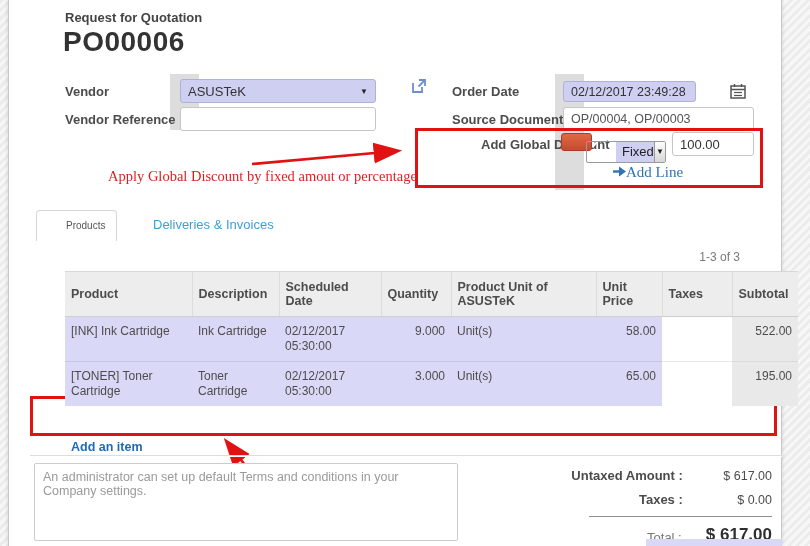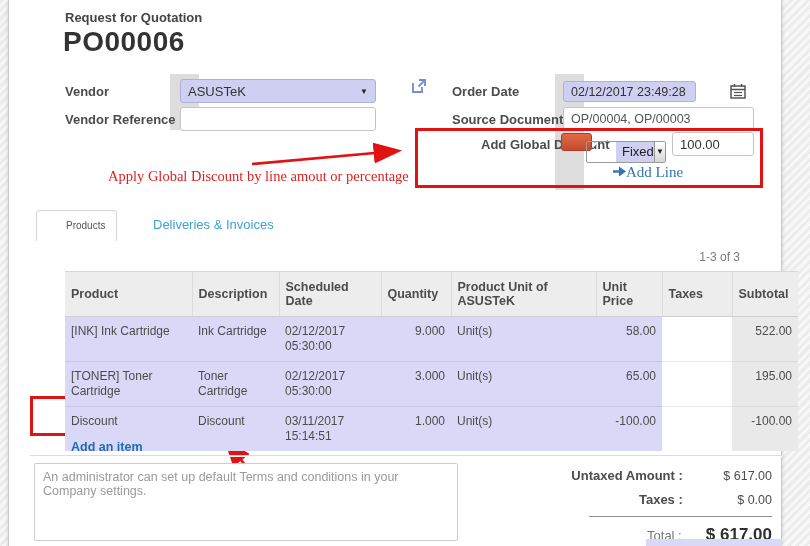--- a/index.html
+++ b/index.html
@@ -85,21 +85,21 @@
   tbody td:nth-child(4), tbody td:nth-child(6), tbody td:nth-child(8) { text-align:right; }
   tbody tr { height:44px; cursor:pointer; }
   .add-item { left:42px; top:440px; font-size:12.5px; font-weight:bold; color:#1e6bb8; cursor:pointer; }
 
   .divider { left:30px; top:455px; width:752px; height:2px; border-top:1px solid #ddd; border-bottom:1px solid #fff; }
 
   
   .terms-box { left:34px; top:463px; width:424px; height:78px; border:1px solid #ccc; border-radius:2px;
     padding:6px 8px; font-size:12.5px; color:#9a9a9a; background:#fff; cursor:text; }
   .totals { left:520px; top:468px; width:252px; }
-  .trow { display:flex; justify-content:flex-end; align-items:center; margin-bottom:9px; }
+  .trow { display:flex; justify-content:flex-end; align-items:flex-end; margin-bottom:9px; }
   .trow .tl { width:150px; text-align:right; font-size:13px; font-weight:bold; color:#4c4c4c; }
   .trow .tv { width:100px; text-align:right; font-size:12.5px; color:#4c4c4c; }
   .total-rule { border:none; border-top:1px solid #8f8f8f; margin:2px 0 8px 40px; }
   .trow.grand .tl { font-weight:normal; color:#777; width:150px; }
   .trow.grand .tv { font-size:17px; font-weight:bold; color:#2f2f2f; width:102px; }
   .bottom-strip { left:646px; top:539px; width:136px; height:7px; background:#d9d9f7; }
 </style>
 </head>
 <body>
 
@@ -160,21 +160,21 @@
     <svg width="13" height="11" viewBox="0 0 13 11">
       <line x1="0" y1="5.5" x2="7" y2="5.5" stroke="#3273b4" stroke-width="2.4"></line>
       <polygon points="6,0.5 13,5.5 6,10.5" fill="#3273b4"></polygon>
     </svg>
   </span>
   <span>Add Line</span>
 </div>
 
 <div class="abs redbox redbox1"></div>
 <div class="abs redbox redbox2"></div>
-<div class="abs annot annot1">Apply Global Discount by line amout or percentage</div>
+<div class="abs annot annot1">Apply Global Discount by fixed amout or percentage</div>
 <div class="abs annot annot2">Added Discount line</div>
 <svg class="overlay-svg" width="810" height="546">
   <defs>
     <marker id="ah" markerWidth="12" markerHeight="10" refX="9" refY="4" orient="auto">
       <path d="M0,0 L11,4 L0,8 z" fill="#e11212"></path>
     </marker>
   </defs>
   <line x1="252" y1="164" x2="397" y2="151" stroke="#e11212" stroke-width="2.6" marker-end="url(#ah)"></line>
   <line x1="270" y1="497" x2="227" y2="442" stroke="#e11212" stroke-width="2.6" marker-end="url(#ah)"></line>
 </svg>
@@ -221,30 +221,20 @@
         <tr>
           <td>[TONER] Toner Cartridge</td>
           <td>Toner Cartridge</td>
           <td>02/12/2017 05:30:00</td>
           <td>3.000</td>
           <td>Unit(s)</td>
           <td>65.00</td>
           <td></td>
           <td>195.00</td>
         </tr>
-        <tr>
-          <td>Discount</td>
-          <td>Discount</td>
-          <td>03/11/2017 15:14:51</td>
-          <td>1.000</td>
-          <td>Unit(s)</td>
-          <td>-100.00</td>
-          <td></td>
-          <td>-100.00</td>
-        </tr>
       </tbody>
   </table>
 </div>
 <div class="abs add-item">Add an item</div>
 
 <div class="abs divider"></div>
 
 <div class="abs terms-box">An administrator can set up default Terms and conditions in your Company settings.</div>
 
 <div class="abs totals">

